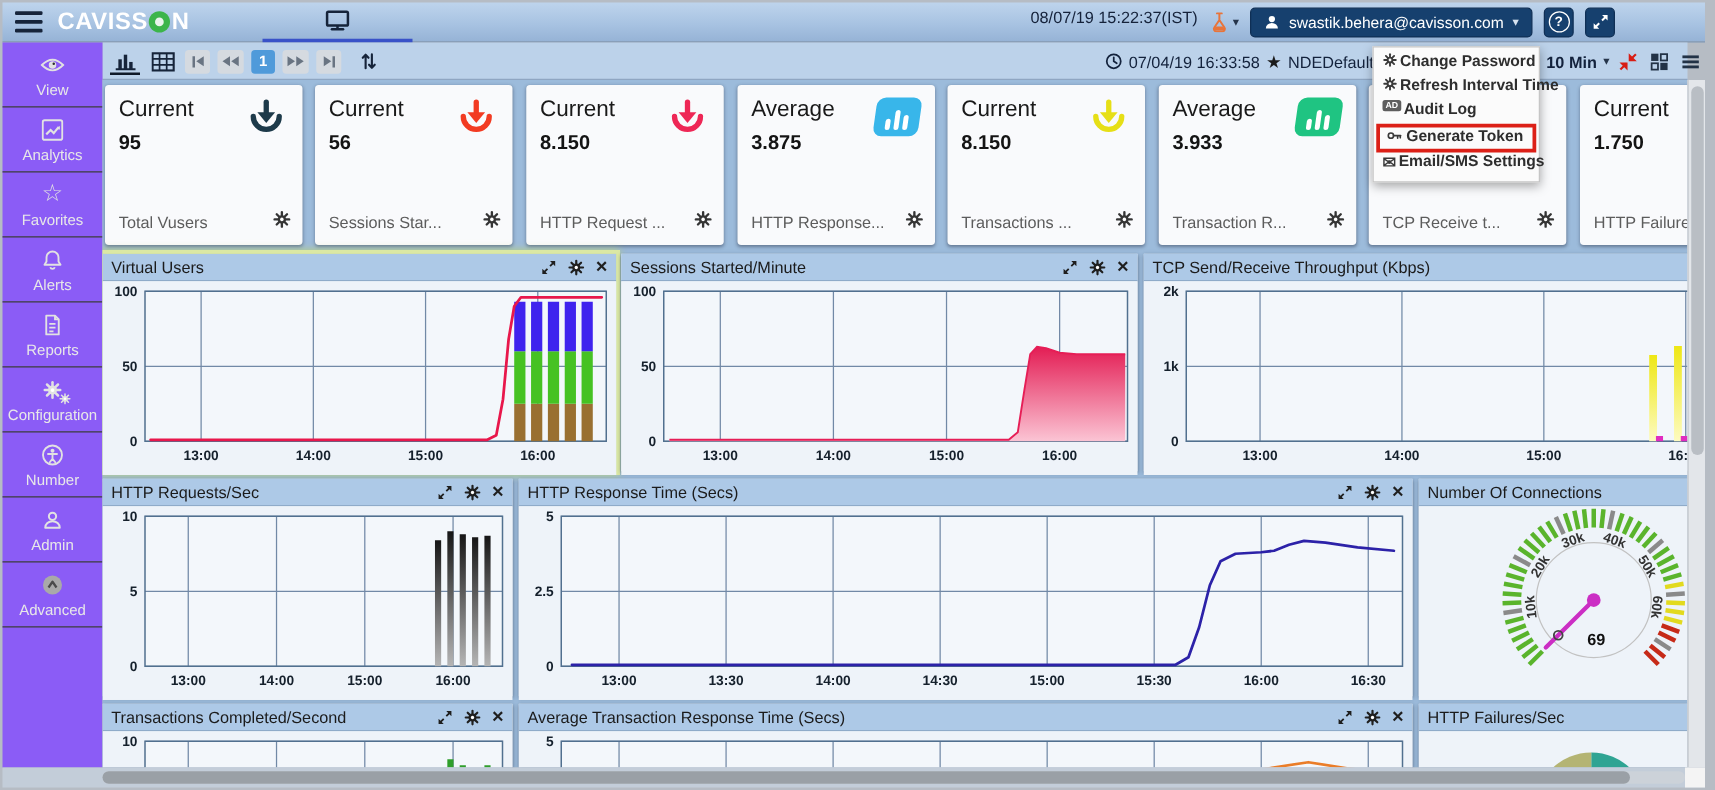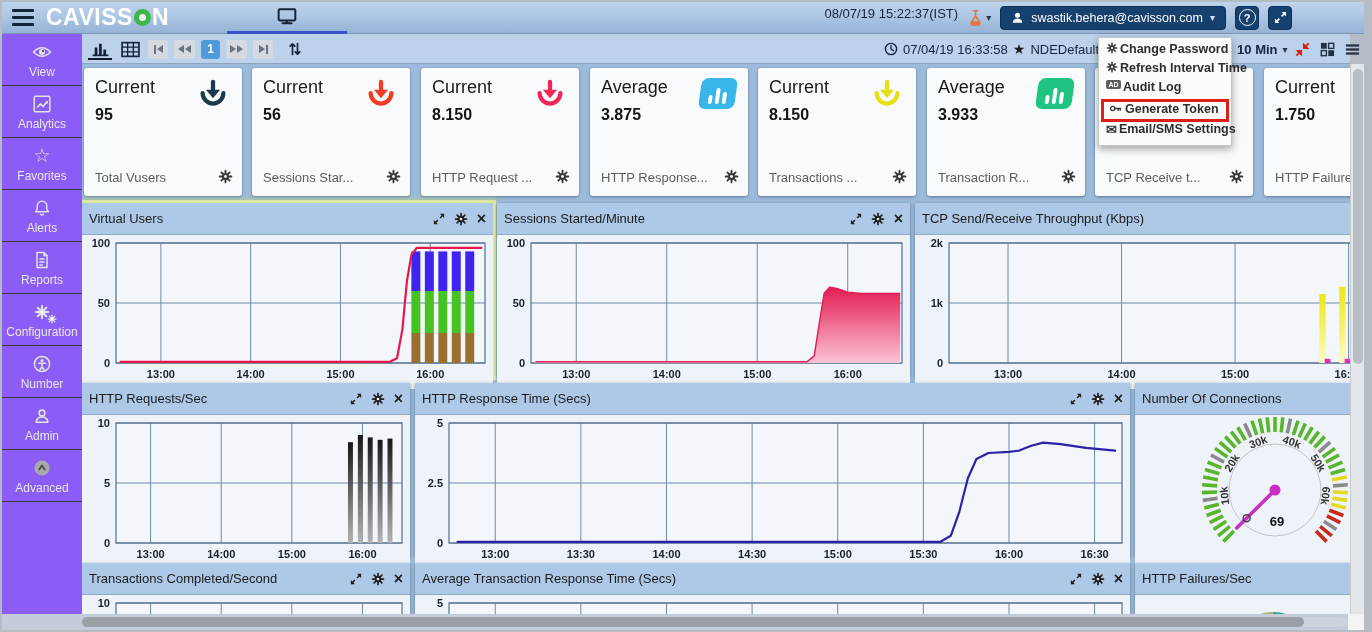--- a/index.html
+++ b/index.html
@@ -6,21 +6,21 @@
   body{font-family:"Liberation Sans",sans-serif;}
   svg{font-family:"Liberation Sans",sans-serif;}
   .window{position:relative;width:1372px;height:632px;background:#b6bcc4;overflow:hidden;}
 
   
   .topbar{position:absolute;left:2px;top:2px;width:1362px;height:32px;
     background:linear-gradient(180deg,#bed4ec 0%,#a8c3e2 55%,#96b3d6 100%);
     border-bottom:1px solid #7d96b4;display:flex;align-items:center;}
   .hamburger{width:22px;height:17px;margin-left:10px;display:flex;flex-direction:column;justify-content:space-between;cursor:pointer;}
   .hamburger i{display:block;height:3px;background:#16243a;border-radius:1px;}
-  .brand{display:flex;align-items:center;margin-left:12px;color:#fff;font-size:23px;font-weight:bold;letter-spacing:.5px;}
+  .brand{display:flex;align-items:center;margin-left:12px;color:#fff;font-size:19px;font-weight:bold;letter-spacing:.5px;}
   .logo-o{display:inline-block;width:17px;height:17px;border-radius:50%;background:#3cb54a;position:relative;margin:0 1px;}
   .logo-o::after{content:"";position:absolute;left:5px;top:5px;width:7px;height:7px;border-radius:50%;background:#eaf4ec;}
   .mon-tab{height:32px;width:120px;margin-left:58px;display:flex;align-items:center;justify-content:center;border-bottom:3px solid #3952c8;color:#16243a;cursor:pointer;}
   .tb-right-top{display:flex;margin-left:auto;margin-right:72px;gap:9px;}
   .top-time{font-size:13px;color:#15223a;white-space:nowrap;}
   .flask-wrap{display:flex;align-items:center;gap:2px;color:#e8743a;cursor:pointer;}
   .caret{font-size:10px;color:#25344a;}
   .user-btn{display:flex;align-items:center;gap:7px;background:#16406e;border:1px solid #0f2f55;border-radius:4px;color:#fff;height:24px;padding:0 10px;font-size:12.5px;cursor:pointer;}
   .user-btn .caret{color:#d6e2f0;}
   .sq-btn{width:24px;height:24px;border-radius:4px;background:#16406e;border:1px solid #0f2f55;color:#fff;display:flex;align-items:center;justify-content:center;cursor:pointer;}
@@ -61,21 +61,21 @@
   .card-value{position:absolute;left:11px;top:38px;font-size:16px;font-weight:bold;color:#141414;}
   .card-label{position:absolute;left:11px;bottom:11px;font-size:13px;color:#5c5c5c;max-width:118px;white-space:nowrap;overflow:hidden;}
   .card-gear{position:absolute;right:9px;bottom:8px;color:#353535;cursor:pointer;}
   .card-icon{position:absolute;right:12px;top:10px;}
   .bar-ic{width:36px;height:31px;border-radius:7px;transform:skewX(-8deg);display:flex;align-items:flex-end;justify-content:center;gap:3px;padding-bottom:5px;}
   .bar-ic i{display:block;width:4px;background:#fff;border-radius:2px;}
 
   
   .panel{position:absolute;background:#eef3f9;box-shadow:0 1px 3px rgba(30,40,60,.5);}
   .panel.hl{outline:3px solid #dbe8a4;box-shadow:0 0 6px 3px rgba(190,212,110,.9);}
-  .panel-head{height:32px;background:#adc9e7;border-bottom:1px solid #8fabc9;display:flex;align-items:center;padding:0 7px;}
+  .panel-head{height:22px;background:#adc9e7;border-bottom:1px solid #8fabc9;display:flex;align-items:center;padding:0 7px;}
   .panel-title{font-size:13px;color:#1b1b1b;white-space:nowrap;}
   .panel-icons{margin-left:auto;display:flex;align-items:center;gap:9px;color:#1f1f1f;}
   .panel-icons .x{font-size:16px;font-weight:bold;line-height:14px;cursor:pointer;}
   .panel-icons svg{cursor:pointer;}
   .plot{position:relative;background:#eef3f9;}
   .clip{overflow:hidden;}
 
   
   .vscroll{position:absolute;left:1350px;top:64px;width:14px;height:550px;background:#e3e6ea;border-left:1px solid #c6cacf;}
   .vthumb{position:absolute;left:2px;top:5px;width:10px;height:295px;background:#b9bec4;border-radius:5px;}

